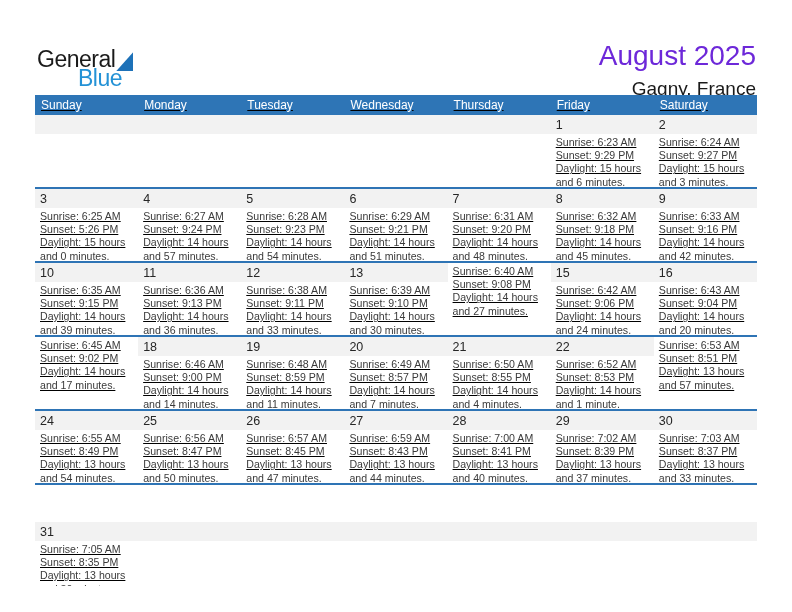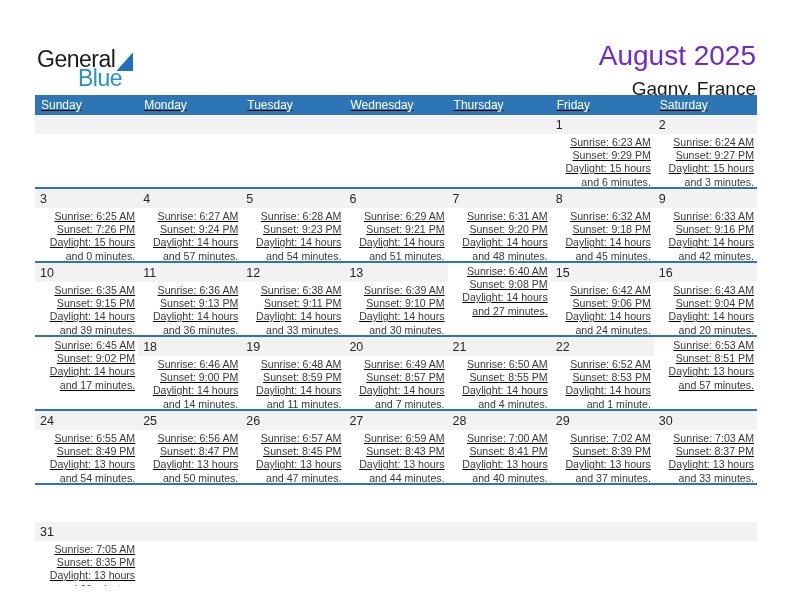--- a/index.html
+++ b/index.html
@@ -49,21 +49,21 @@
     display: flex; height: 72px; border-bottom: 2px solid #2e74b5;
     background: #ffffff;
   }
   .week-row.last { height: 64px; border-bottom: none; margin-top: 37px; }
   .day-cell { flex: 1 1 0; overflow: hidden; }
   .day-strip { height: 19px; background: #f2f2f2; }
   .day-num {
     display: inline-block; padding-left: 5px; font-size: 12.5px;
     line-height: 20px; color: #262626;
   }
-  .day-details { padding: 2px 3px 0 5px; text-align: right; }
+  .day-details { padding: 2px 3px 0 5px; }
   .detail-line {
     font-size: 10.6px; line-height: 13.2px; color: #3a3a3a; white-space: nowrap;
   }
 </style>
 </head>
 <body>
 
 <div class="page">
 
   <div class="logo">
@@ -123,21 +123,21 @@
               <div class="detail-line">Daylight: 15 hours</div>
               <div class="detail-line">and 3 minutes.</div>
             </div>
           </div>
         </div>
         <div class="week-row">
           <div class="day-cell">
             <div class="day-strip"><span class="day-num">3</span></div>
             <div class="day-details">
               <div class="detail-line">Sunrise: 6:25 AM</div>
-              <div class="detail-line">Sunset: 7:26 PM</div>
+              <div class="detail-line">Sunset: 5:26 PM</div>
               <div class="detail-line">Daylight: 15 hours</div>
               <div class="detail-line">and 0 minutes.</div>
             </div>
           </div>
           <div class="day-cell">
             <div class="day-strip"><span class="day-num">4</span></div>
             <div class="day-details">
               <div class="detail-line">Sunrise: 6:27 AM</div>
               <div class="detail-line">Sunset: 9:24 PM</div>
               <div class="detail-line">Daylight: 14 hours</div>

